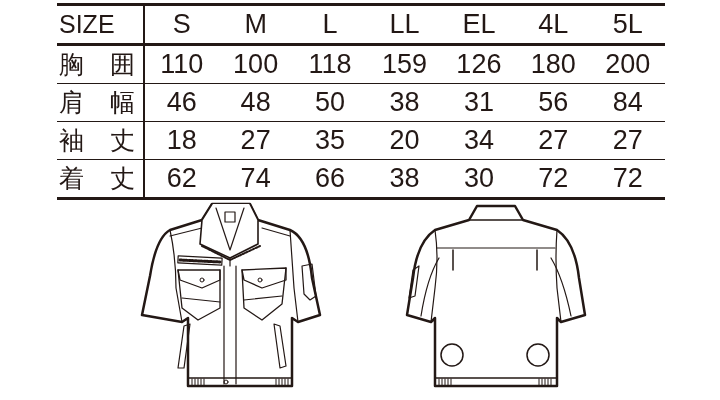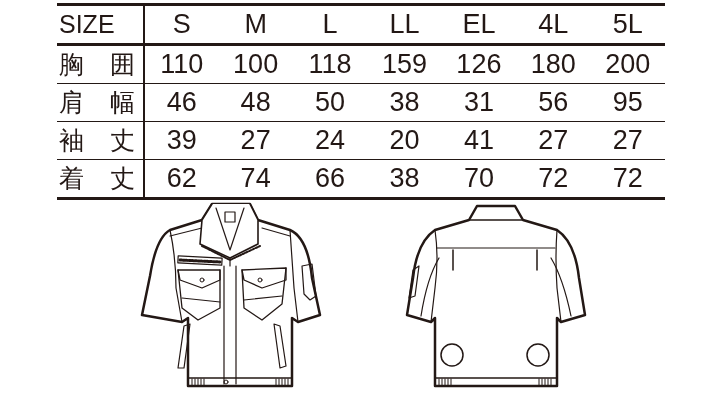--- a/index.html
+++ b/index.html
@@ -55,49 +55,49 @@
             <span>肩</span>
             <span>幅</span>
           </span>
     </th>
     <td>46</td>
     <td>48</td>
     <td>50</td>
     <td>38</td>
     <td>31</td>
     <td>56</td>
-    <td>95</td>
+    <td>84</td>
   </tr>
   <tr class="body">
     <th class="label-cell">
       <span class="jp-label">
             <span>袖</span>
             <span>丈</span>
           </span>
     </th>
-    <td>39</td>
+    <td>18</td>
     <td>27</td>
-    <td>24</td>
+    <td>35</td>
     <td>20</td>
-    <td>41</td>
+    <td>34</td>
     <td>27</td>
     <td>27</td>
   </tr>
   <tr class="body last">
     <th class="label-cell">
       <span class="jp-label">
             <span>着</span>
             <span>丈</span>
           </span>
     </th>
     <td>62</td>
     <td>74</td>
     <td>66</td>
     <td>38</td>
-    <td>70</td>
+    <td>30</td>
     <td>72</td>
     <td>72</td>
   </tr>
 </tbody>
   </table>
 
 <div class="illus" style="left:140px;">
   <svg width="200" height="202" viewBox="0 0 200 202" fill="none" stroke="#231815" stroke-linejoin="round" stroke-linecap="round">
 
     <path d="M72 6 L110 6 L118 22 L150 32 Q168 40 172 80 L180 117 L158 124 L152 120 L152 188 L48 188 L48 120 L42 124 L2 117 L10 78 Q16 40 30 32 L62 22 Z" stroke-width="2.5" fill="#fff"></path>

